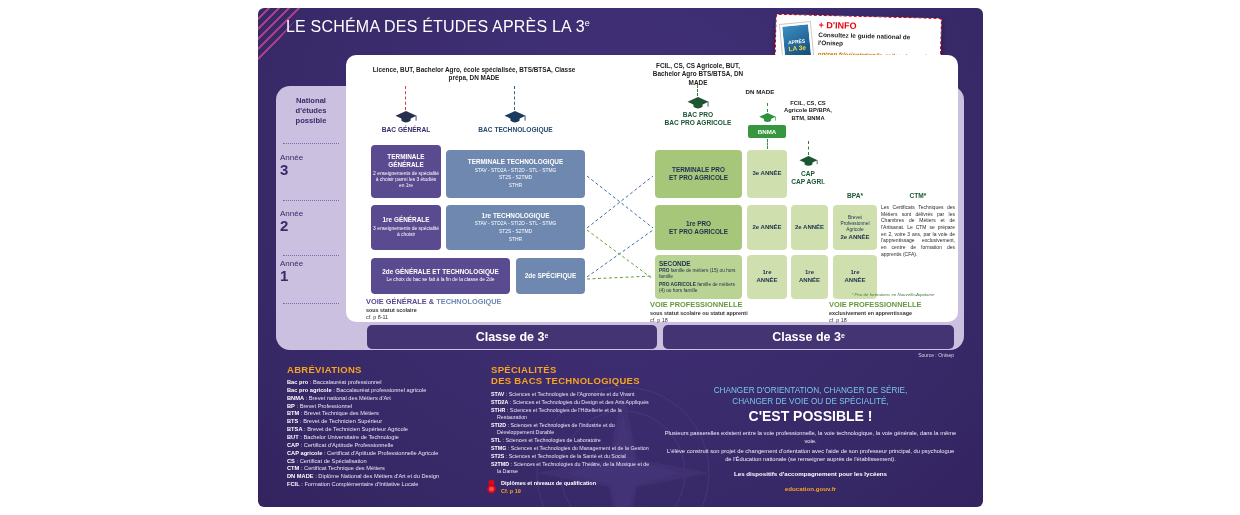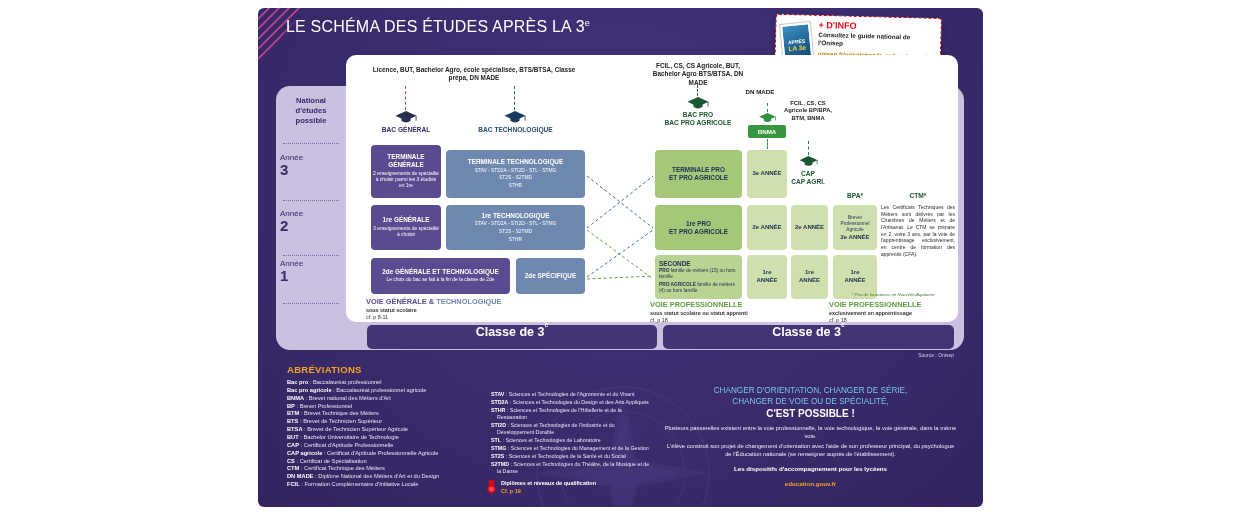--- a/index.html
+++ b/index.html
@@ -116,41 +116,41 @@
   #footer-pm{left:392px;top:292px;width:182px}
   #footer-pr{left:571px;top:292px;width:128px}
   .fg1{font-size:7.4px;font-weight:bold}
   .fg-purple{color:#5a4a8f}
   .fg-blue{color:#6e88af}
   .fp-title{font-size:7.4px;font-weight:bold;color:#5f9a3c}
   .fsub{font-size:5.4px;color:#333;font-weight:bold}
   .fref{font-size:5.4px;color:#333}
 
   
-  .bar{height:24px;background:#453473;border-radius:5px;display:flex;align-items:flex-start;justify-content:center;
+  .bar{height:24px;background:#453473;border-radius:5px;display:flex;align-items:center;justify-content:center;
     color:#fff;font-weight:bold;font-size:12.5px}
   .bar sup{font-size:7px;margin-top:-4px}
   #bar1{left:109px;top:317px;width:290px}
   #bar2{left:405px;top:317px;width:291px}
   #source{left:540px;top:344px;width:156px;text-align:right;font-size:5px;color:#d8d2ea}
 
   
   #compass{left:252px;top:352px;width:226px;height:226px;opacity:.4}
   .orange-head{font-size:9.5px;font-weight:bold;color:#f7a420;letter-spacing:.3px;line-height:1.15}
   #abbr-head{left:29px;top:357px}
   #abbr-list{left:29px;top:371px;width:210px;font-size:5.7px;color:#e9e4f6;line-height:1.38}
   .abbr-item{white-space:nowrap}
   .abbr-item b{color:#fff}
   #spec-head{left:233px;top:357px;width:175px}
   #spec-list{left:233px;top:383px;width:160px;font-size:5.3px;color:#e9e4f6;line-height:1.25}
   .spec-item{margin-bottom:1.5px;padding-left:6px;text-indent:-6px}
   .spec-item b{color:#fff}
   #change{left:405px;top:378px;width:295px;text-align:center}
   .ch-blue{font-size:8.2px;font-weight:normal;color:#7ac6e8;line-height:1.3}
-  .ch-white{font-size:10px;font-weight:bold;color:#fff;margin-top:1px}
+  .ch-white{font-size:14px;font-weight:bold;color:#fff;margin-top:1px}
   .ch-para{margin-top:5px;font-size:5.8px;color:#f0ecfa;line-height:1.4}
   .ch-para2{margin-top:1px;font-size:5.8px;color:#f0ecfa;line-height:1.4}
   .ch-accomp{margin-top:7px;font-size:6.2px;font-weight:bold;color:#fff}
   .ch-link{font-size:6.2px;font-weight:bold;color:#f7a420;cursor:pointer;text-decoration:none}
   #dipl{left:228px;top:472px;display:flex;align-items:center;gap:4px}
   .dipl-icon{width:11px;height:14px}
   .dipl-txt{font-size:5.5px;font-weight:bold;color:#fff;white-space:nowrap;line-height:1.4}
   .dipl-ref{font-size:5.5px;color:#f7a420;font-weight:bold}
 </style>
 </head>
@@ -368,20 +368,24 @@
       <div class="abbr-item"><b>BTSA</b> <span>: Brevet de Technicien Supérieur Agricole</span></div>
       <div class="abbr-item"><b>BUT</b> <span>: Bachelor Universitaire de Technologie</span></div>
       <div class="abbr-item"><b>CAP</b> <span>: Certificat d'Aptitude Professionnelle</span></div>
       <div class="abbr-item"><b>CAP agricole</b> <span>: Certificat d'Aptitude Professionnelle Agricole</span></div>
       <div class="abbr-item"><b>CS</b> <span>: Certificat de Spécialisation</span></div>
       <div class="abbr-item"><b>CTM</b> <span>: Certificat Technique des Métiers</span></div>
       <div class="abbr-item"><b>DN MADE</b> <span>: Diplôme National des Métiers d'Art et du Design</span></div>
       <div class="abbr-item"><b>FCIL</b> <span>: Formation Complémentaire d'Initiative Locale</span></div>
     </div>
 
+    <div class="abs orange-head" id="spec-head">
+      <div>SPÉCIALITÉS</div>
+      <div>DES BACS TECHNOLOGIQUES</div>
+    </div>
     <div class="abs" id="spec-list">
       <div class="spec-item"><b>STAV</b> <span>: Sciences et Technologies de l'Agronomie et du Vivant</span></div>
       <div class="spec-item"><b>STD2A</b> <span>: Sciences et Technologies du Design et des Arts Appliqués</span></div>
       <div class="spec-item"><b>STHR</b> <span>: Sciences et Technologies de l'Hôtellerie et de la Restauration</span></div>
       <div class="spec-item"><b>STI2D</b> <span>: Sciences et Technologies de l'Industrie et du Développement Durable</span></div>
       <div class="spec-item"><b>STL</b> <span>: Sciences et Technologies de Laboratoire</span></div>
       <div class="spec-item"><b>STMG</b> <span>: Sciences et Technologies du Management et de la Gestion</span></div>
       <div class="spec-item"><b>ST2S</b> <span>: Sciences et Technologies de la Santé et du Social</span></div>
       <div class="spec-item"><b>S2TMD</b> <span>: Sciences et Technologies du Théâtre, de la Musique et de la Danse</span></div>
     </div>

